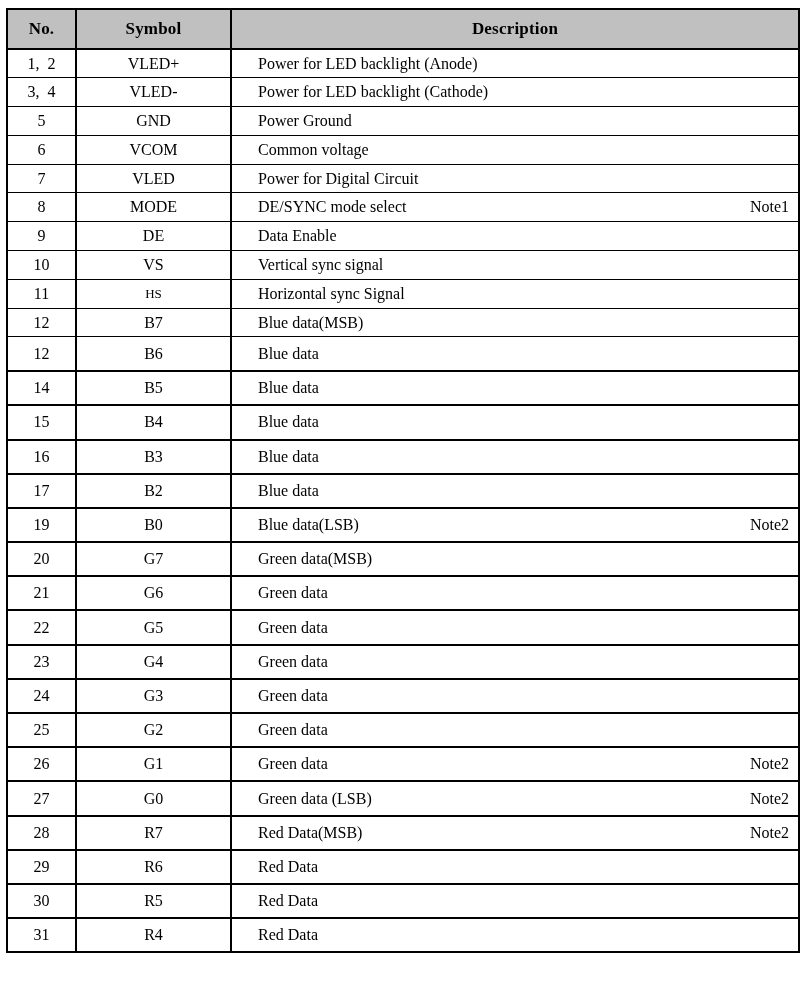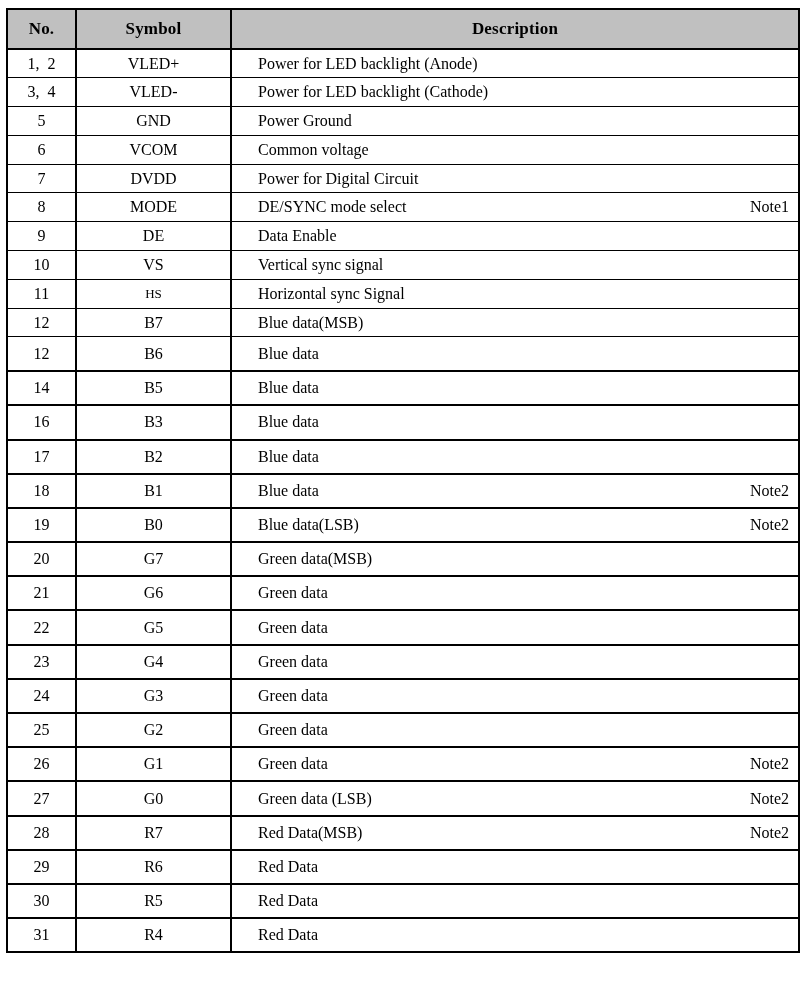--- a/index.html
+++ b/index.html
@@ -116,21 +116,21 @@
           <td class="cell-no">6</td>
           <td class="cell-symbol">VCOM</td>
           <td class="cell-desc">
             <div class="desc-wrap">
               <span class="desc-text">Common voltage</span>
             </div>
           </td>
         </tr>
         <tr>
           <td class="cell-no">7</td>
-          <td class="cell-symbol">DVDD</td>
+          <td class="cell-symbol">VLED</td>
           <td class="cell-desc">
             <div class="desc-wrap">
               <span class="desc-text">Power for Digital Circuit</span>
             </div>
           </td>
         </tr>
         <tr>
           <td class="cell-no">8</td>
           <td class="cell-symbol">MODE</td>
           <td class="cell-desc">
@@ -188,44 +188,43 @@
         <tr>
           <td class="cell-no">14</td>
           <td class="cell-symbol">B5</td>
           <td class="cell-desc">
             <div class="desc-wrap">
               <span class="desc-text">Blue data</span>
             </div>
           </td>
         </tr>
         <tr>
+          <td class="cell-no">15</td>
+          <td class="cell-symbol">B4</td>
+          <td class="cell-desc">
+            <div class="desc-wrap">
+              <span class="desc-text">Blue data</span>
+            </div>
+          </td>
+        </tr>
+        <tr>
           <td class="cell-no">16</td>
           <td class="cell-symbol">B3</td>
           <td class="cell-desc">
             <div class="desc-wrap">
               <span class="desc-text">Blue data</span>
             </div>
           </td>
         </tr>
         <tr>
           <td class="cell-no">17</td>
           <td class="cell-symbol">B2</td>
           <td class="cell-desc">
             <div class="desc-wrap">
               <span class="desc-text">Blue data</span>
-            </div>
-          </td>
-        </tr>
-        <tr>
-          <td class="cell-no">18</td>
-          <td class="cell-symbol">B1</td>
-          <td class="cell-desc">
-            <div class="desc-wrap">
-              <span class="desc-text">Blue data</span>
-              <span class="note-text">Note2</span>
             </div>
           </td>
         </tr>
         <tr>
           <td class="cell-no">19</td>
           <td class="cell-symbol">B0</td>
           <td class="cell-desc">
             <div class="desc-wrap">
               <span class="desc-text">Blue data(LSB)</span>
               <span class="note-text">Note2</span>

